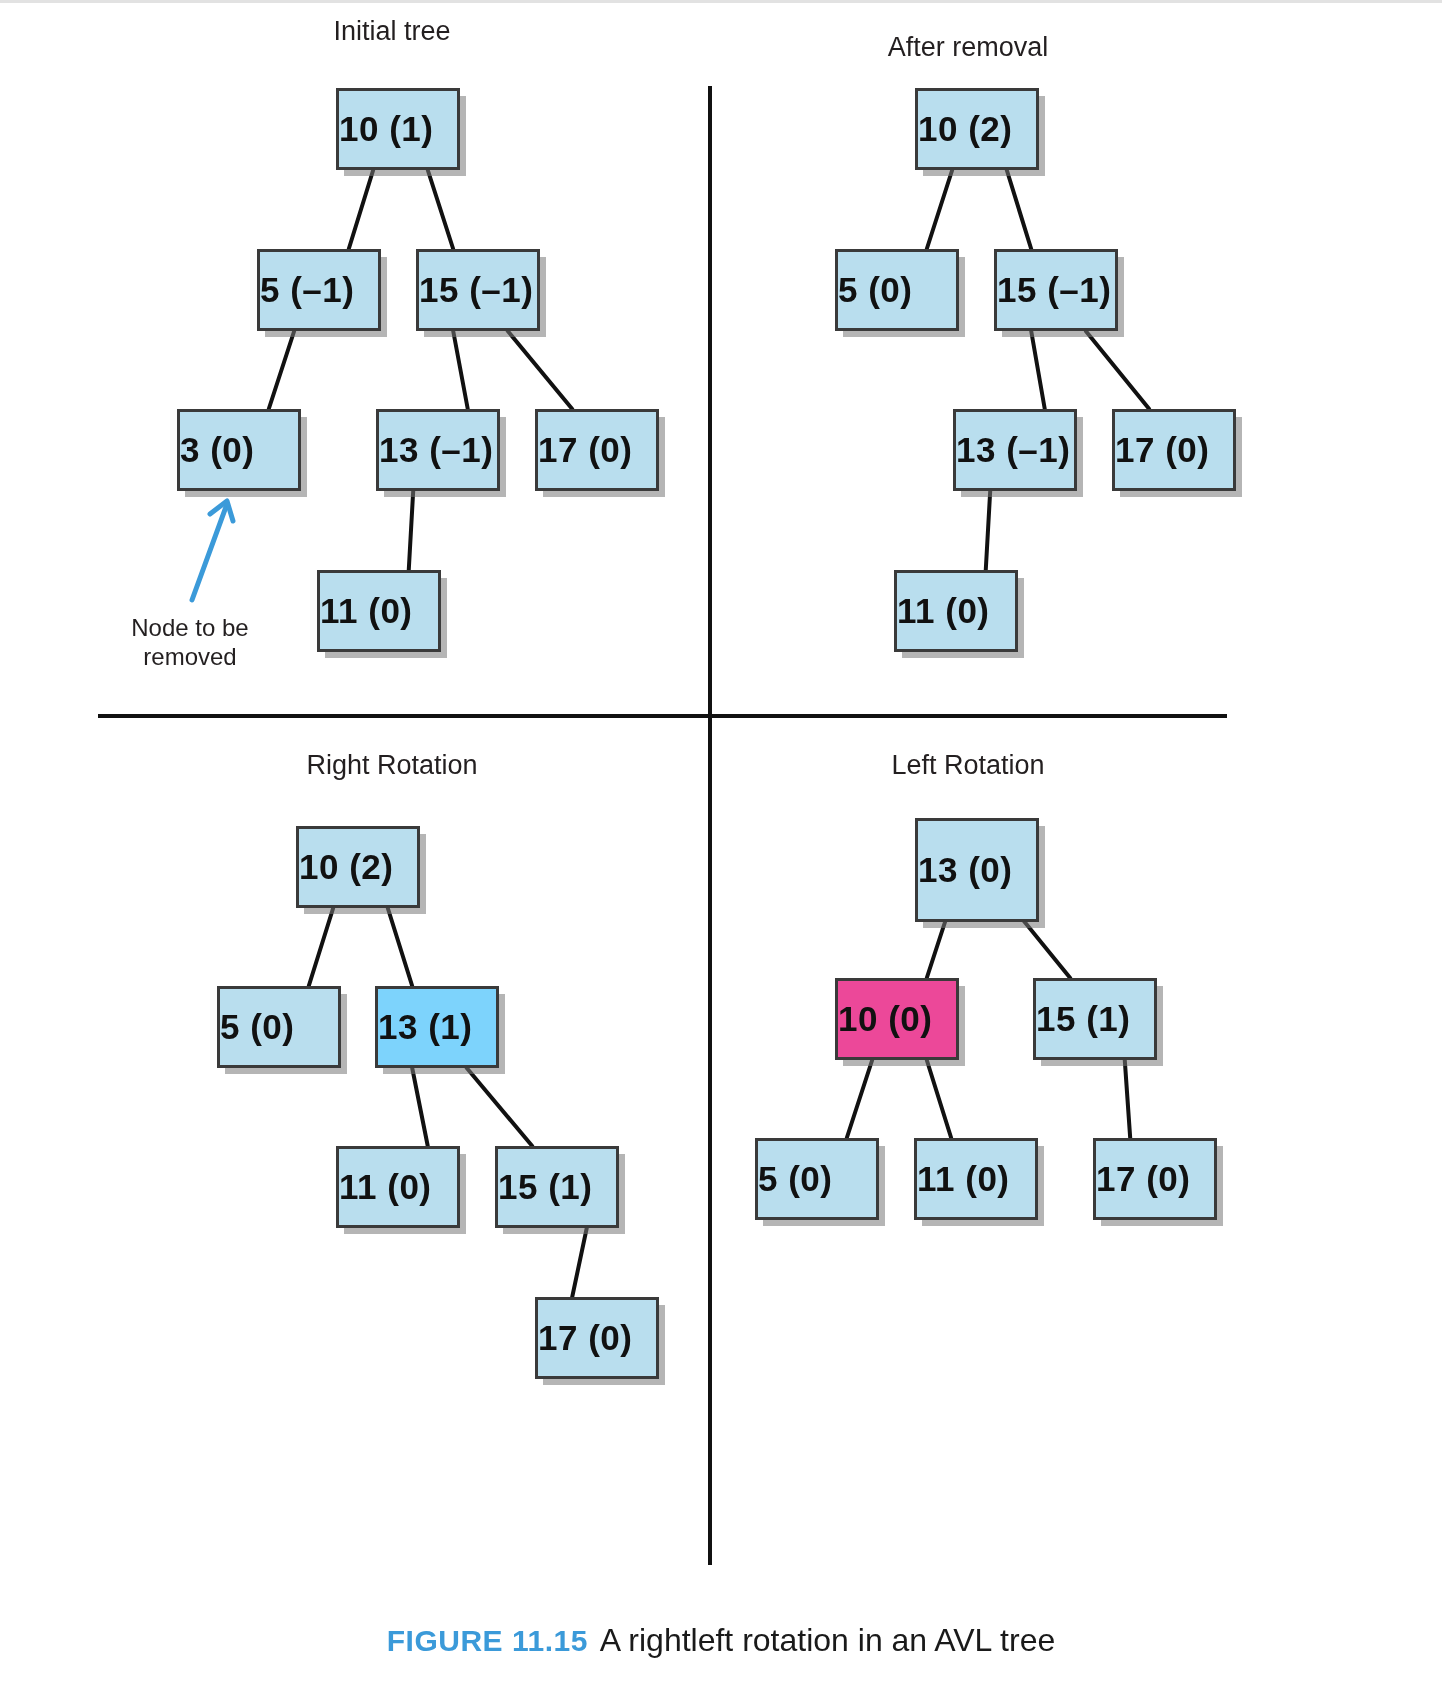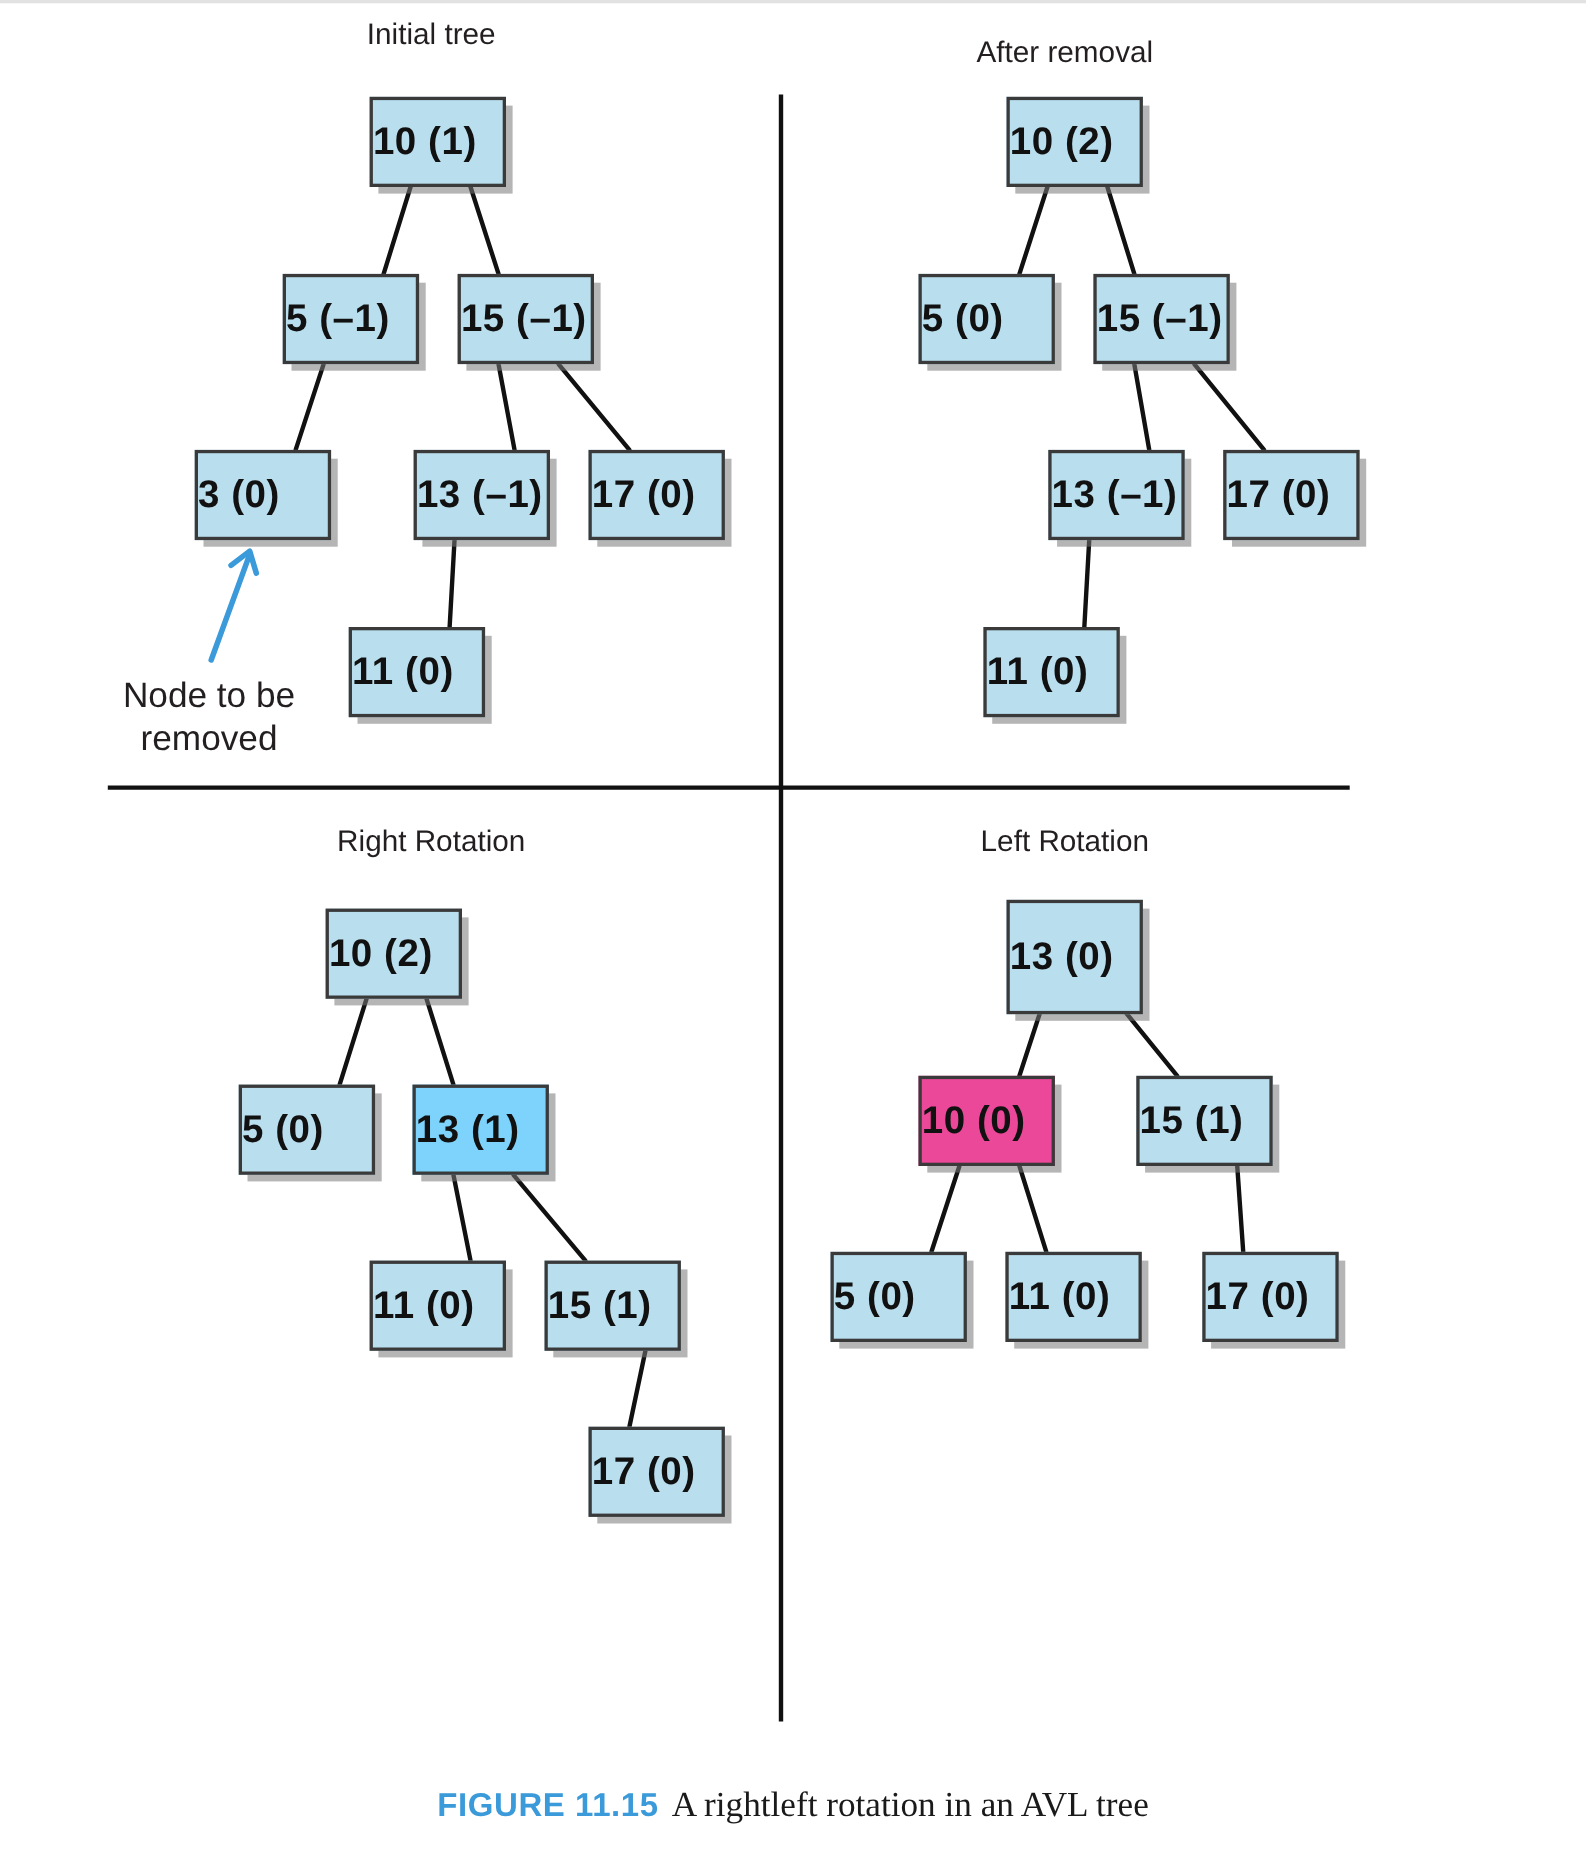--- a/index.html
+++ b/index.html
@@ -54,21 +54,21 @@
     font-size: 35px;
     font-weight: bold;
     color: #111111;
     letter-spacing: 0.5px;
     box-shadow: 7px 7px 0 -1px rgba(120,120,120,0.55);
     font-family: "Liberation Sans", sans-serif;
   }
   
   .annotation {
     position: absolute;
-    font-size: 32px;
+    font-size: 24px;
     color: #231f20;
     line-height: 1.22;
     text-align: center;
     font-family: "Liberation Sans", sans-serif;
   }
   
   #caption {
     position: absolute;
     left: 0;
     top: 1622px;
@@ -79,21 +79,21 @@
   #caption .fig-label {
     color: #3b9ad9;
     font-family: "Liberation Sans", sans-serif;
     font-weight: bold;
     font-size: 30px;
     letter-spacing: 0.5px;
     margin-top: 40px;
   }
   #caption .fig-text {
     color: #1a1a1a;
-    font-family: Liberation Serif, serif;
+    font-family: Liberation Sans, sans-serif;
     font-size: 32px;
     padding-left: 12px;
   }
 </style>
 </head>
 <body>
 
 <div id="figure-root">
 
   <div id="top-rule"></div>

